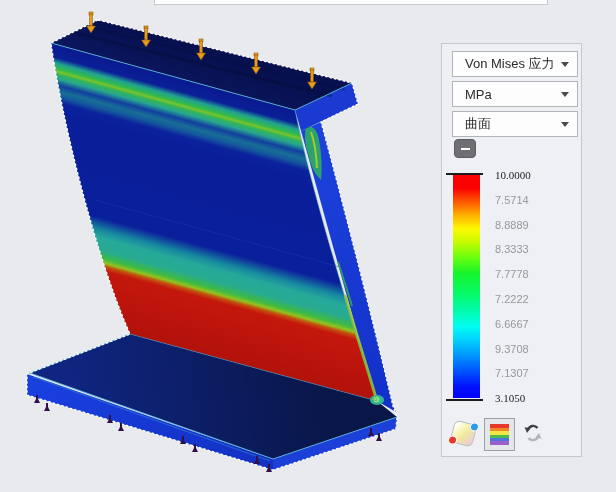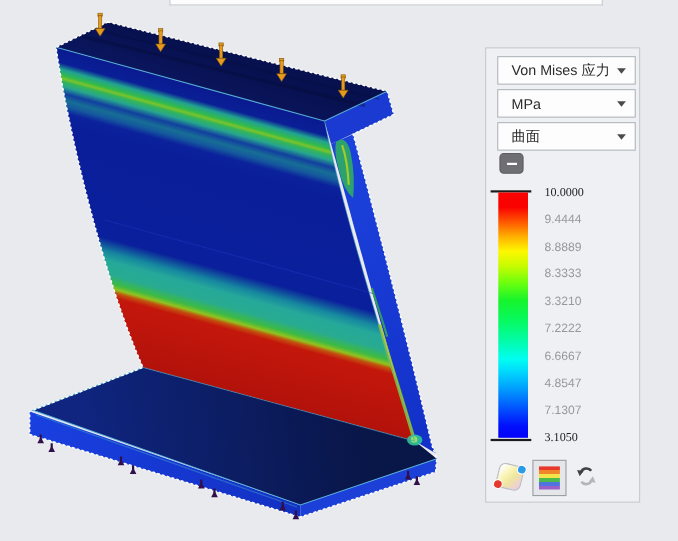--- a/index.html
+++ b/index.html
@@ -226,27 +226,27 @@
 
     <div id="minusbtn">
       <div class="bar"></div>
     </div>
 
     <div class="legend-line" id="lline-top"></div>
     <div id="legendbar"></div>
     <div class="legend-line" id="lline-bot"></div>
 
     <div class="lvalue dark" style="top:125px">10.0000</div>
-    <div class="lvalue" style="top:150px">9.4444</div>
+    <div class="lvalue" style="top:150px">7.5714</div>
     <div class="lvalue" style="top:175px">8.8889</div>
     <div class="lvalue" style="top:199px">8.3333</div>
-    <div class="lvalue" style="top:224px">3.3210</div>
+    <div class="lvalue" style="top:224px">7.7778</div>
     <div class="lvalue" style="top:249px">7.2222</div>
     <div class="lvalue" style="top:274px">6.6667</div>
-    <div class="lvalue" style="top:299px">4.8547</div>
+    <div class="lvalue" style="top:299px">9.3708</div>
     <div class="lvalue" style="top:323px">7.1307</div>
     <div class="lvalue dark" style="top:348px">3.1050</div>
 
     <div id="probe">
       <div class="dot-b"></div>
       <div class="dot-r"></div>
     </div>
     <div id="mapbtn">
       <div class="stripes"></div>
     </div>

